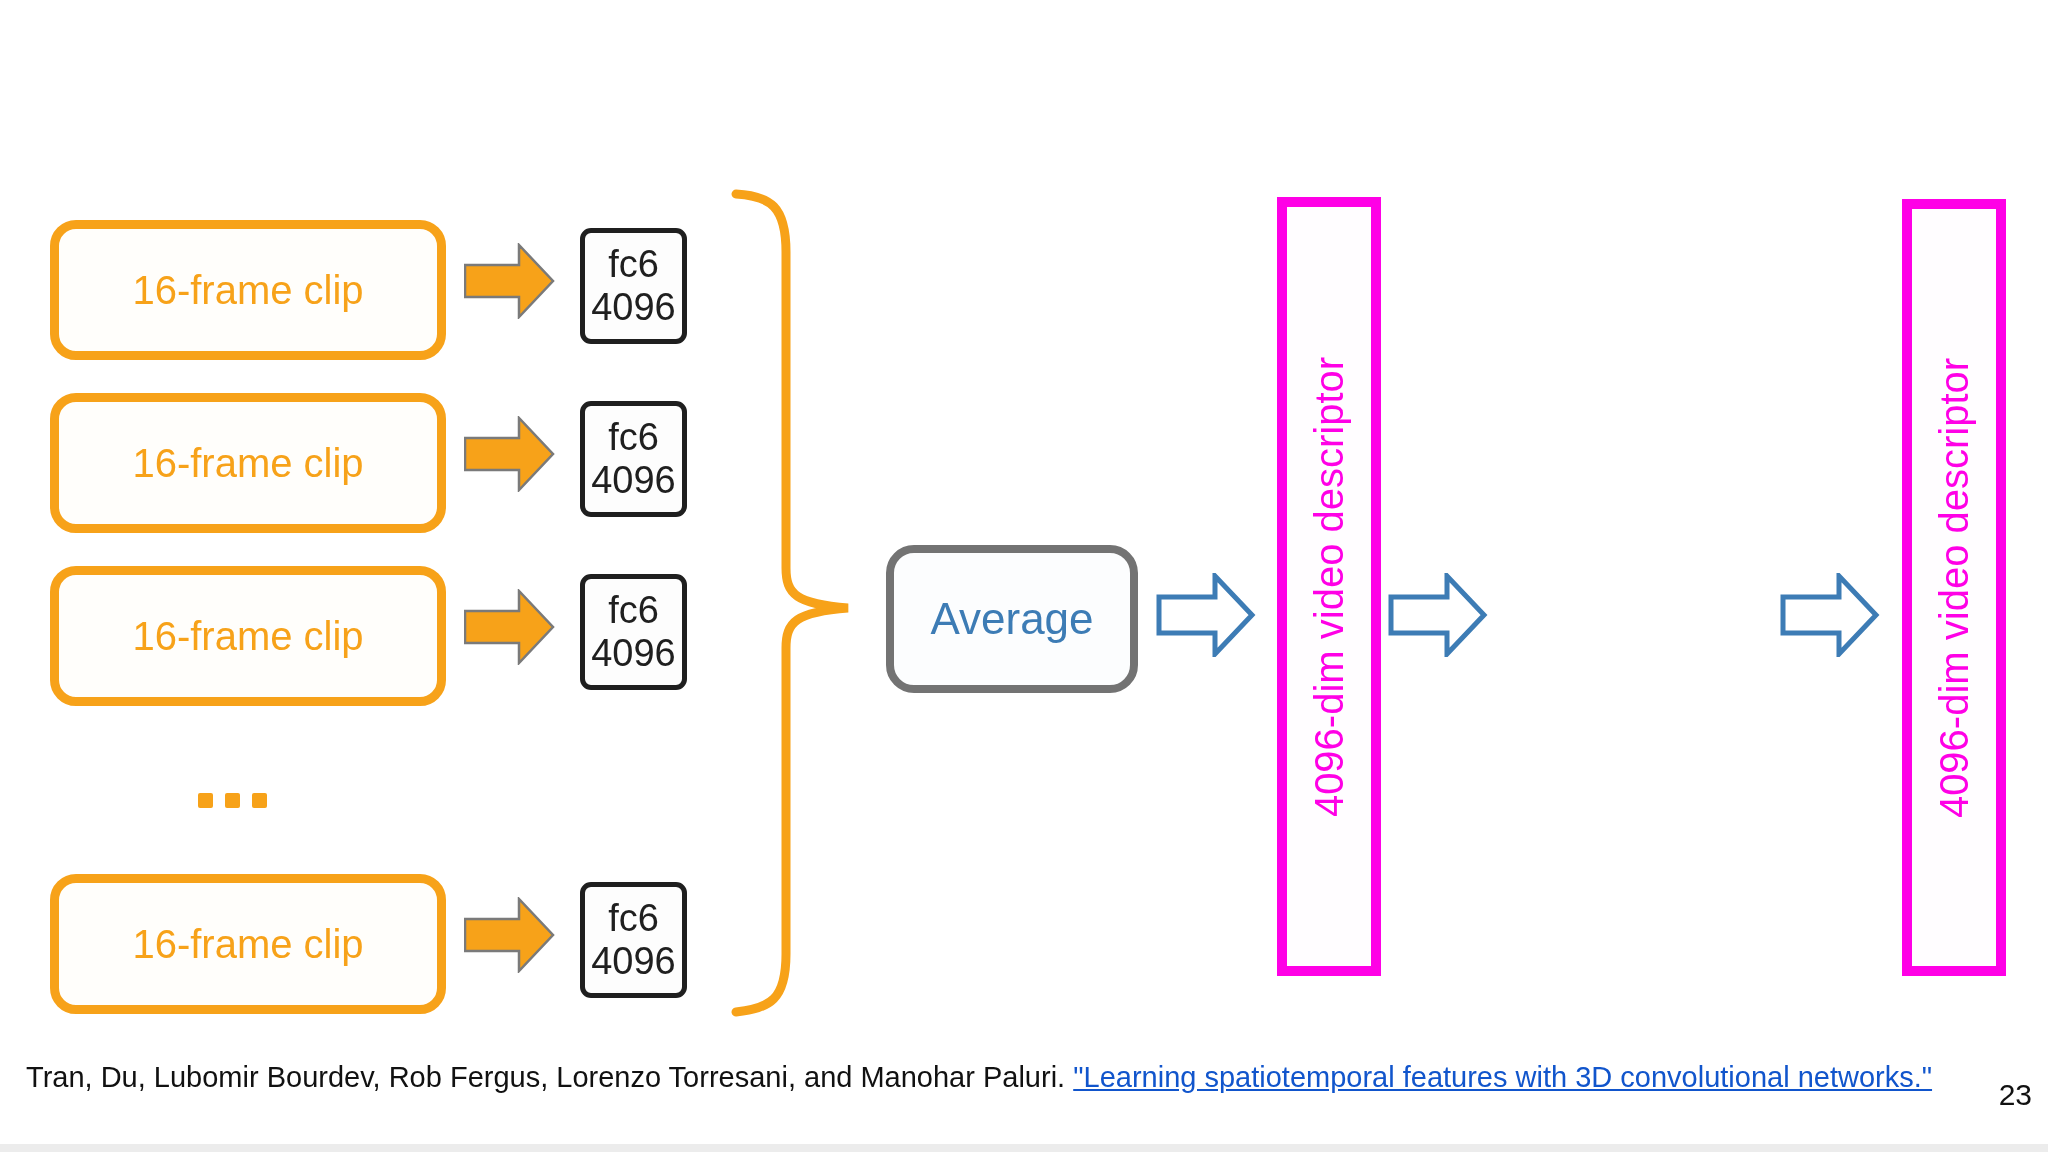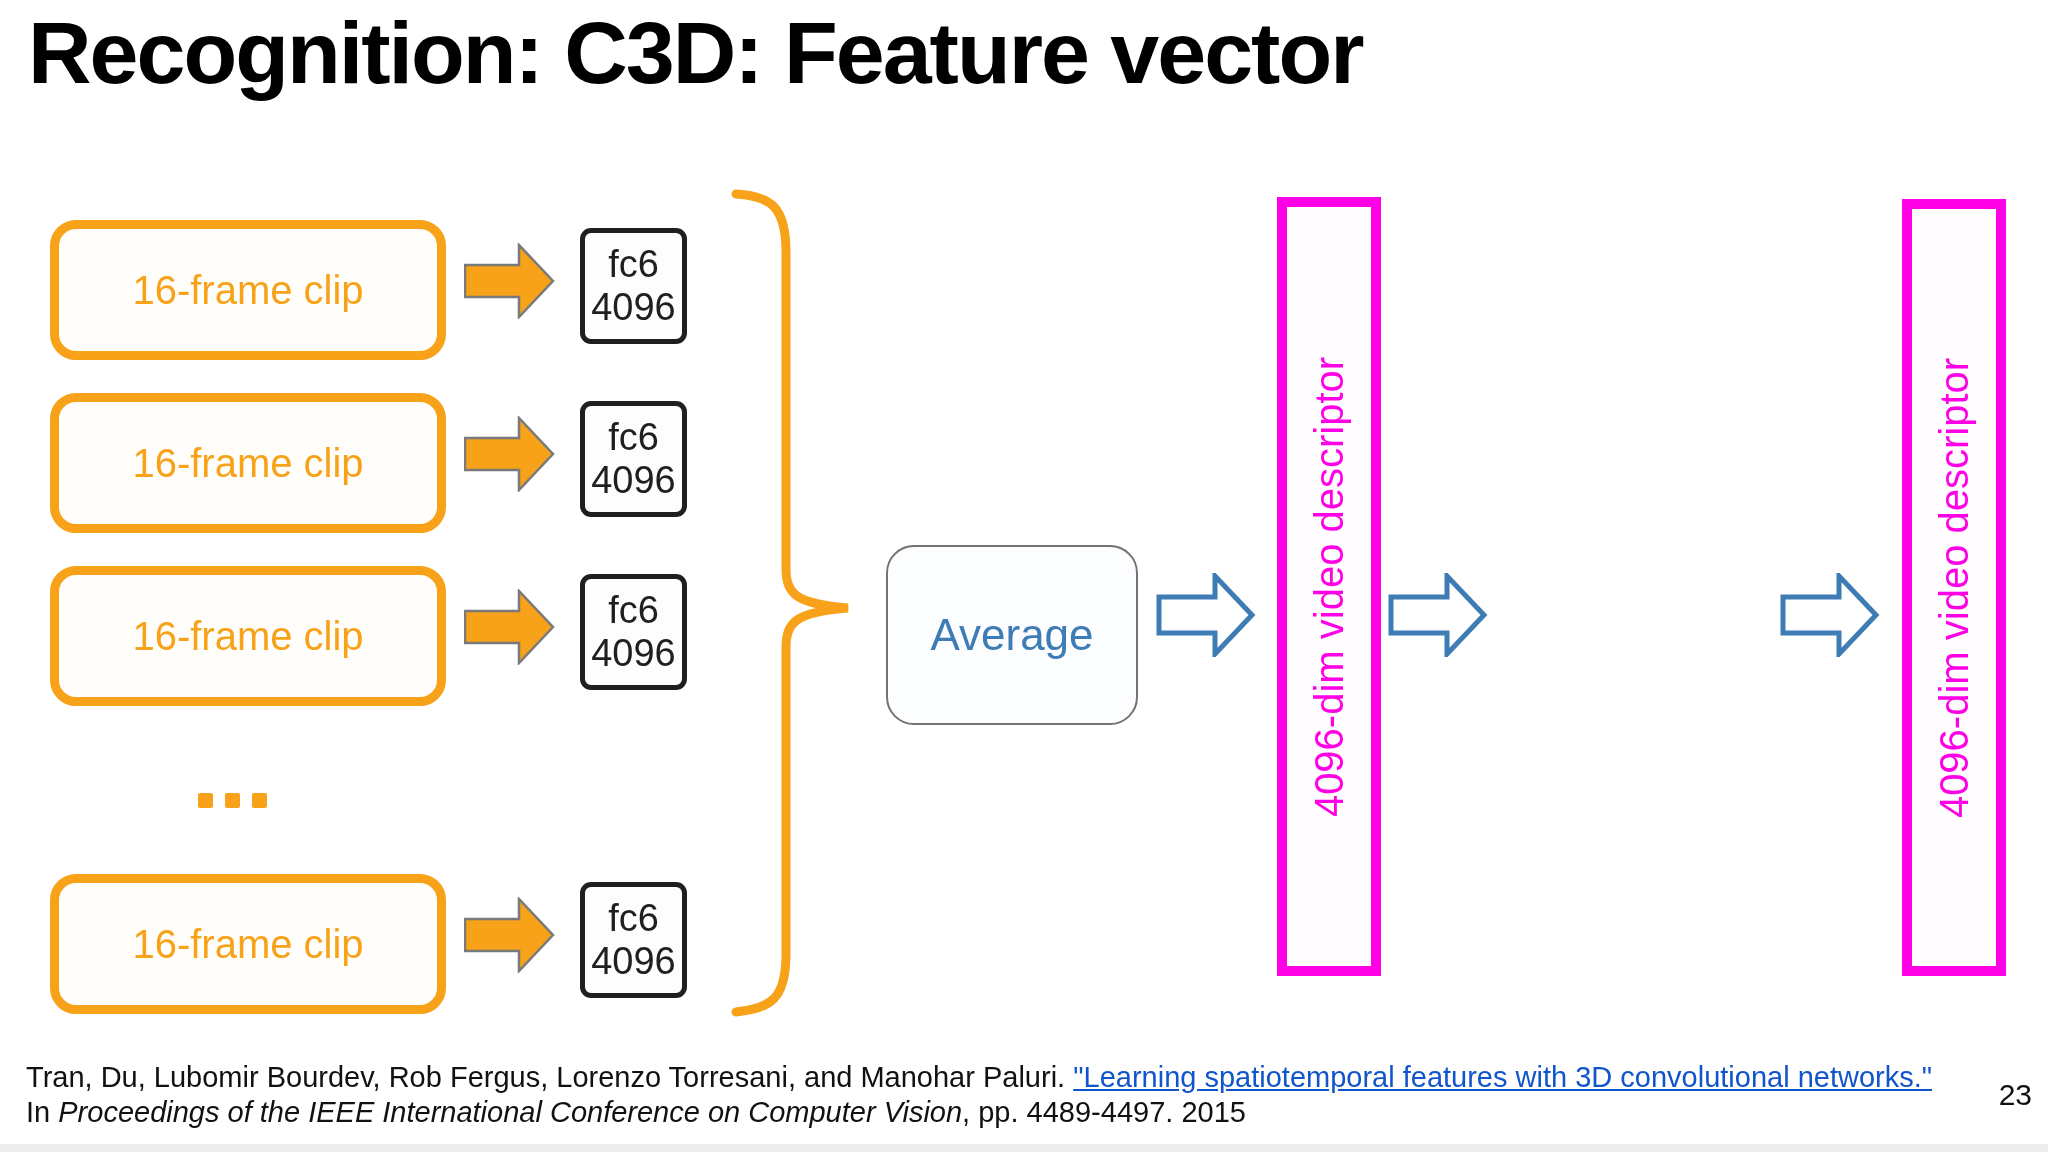--- a/index.html
+++ b/index.html
@@ -16,21 +16,21 @@
   .fc-box{position:absolute;left:580px;width:97px;height:106px;border:5px solid #1f1f1f;border-radius:11px;
           background:#fdfdfd;display:flex;flex-direction:column;align-items:center;justify-content:center;}
   .fc-box div{font-size:38px;line-height:1.12;color:#1f1f1f;}
 
   .dots{position:absolute;left:198px;top:793px;}
   .dots i{display:inline-block;width:15px;height:15px;background:#F7A219;margin-right:12px;border-radius:2px;}
 
   .brace{position:absolute;left:716px;top:186px;}
 
   
-  .pill{position:absolute;top:545px;height:180px;border:2px solid #737373;border-radius:28px;
+  .pill{position:absolute;top:545px;height:148px;border:8px solid #737373;border-radius:28px;
         background:#fcfdfe;display:flex;align-items:center;justify-content:center;box-sizing:border-box;}
   .pill span{font-size:44px;color:#3D7CB5;}
   .pill.avg{left:886px;width:252px;}
   .pill.l2{left:1512px;width:250px;}
   .barrow{position:absolute;top:573px;}
 
   
   .vbar{position:absolute;width:104px;border:10px solid #FF00E6;background:#fffdff;box-sizing:border-box;}
   .vbar.first{left:1277px;top:197px;height:779px;}
   .vbar.second{left:1902px;top:199px;height:777px;}
@@ -42,21 +42,20 @@
   .cite a{color:#1155CC;text-decoration:underline;cursor:pointer;}
   .cite em{font-style:italic;}
   .pagenum{position:absolute;right:16px;top:1078px;font-size:30px;color:#111;}
   .bottom-strip{position:absolute;left:0;bottom:0;width:100%;height:8px;background:#ececec;}
 </style>
 </head>
 <body>
 
 <div class="slide">
 
-  <h1 class="title">Recognition: C3D: Feature vector</h1>
 
   <div class="clip-box" style="top:220px">
     <span>16-frame clip</span>
   </div>
   <svg class="oarrow" style="top:243px" width="92" height="76" viewBox="0 0 92 76">
     <polygon points="1,22 55,22 55,2 89,38 55,74 55,54 1,54" fill="#F7A219" stroke="#7A7A7A" stroke-width="2.5"></polygon>
   </svg>
   <div class="fc-box" style="top:228px">
     <div>fc6</div>
     <div>4096</div>
@@ -121,20 +120,19 @@
   <svg class="barrow" style="left:1780px" width="100" height="84" viewBox="0 0 100 84">
     <polygon points="3,24 59,24 59,3 96,42 59,81 59,60 3,60" fill="#ffffff" stroke="#3D7CB5" stroke-width="5"></polygon>
   </svg>
 
   <div class="vbar second">
     <span class="vlabel">4096-dim video descriptor</span>
   </div>
 
   <div class="cite">
     <div><span>Tran, Du, Lubomir Bourdev, Rob Fergus, Lorenzo Torresani, and Manohar Paluri. </span><a>"Learning spatiotemporal features with 3D convolutional networks."</a></div>
-    <div><span>In </span><em>Proceedings of the IEEE International Conference on Computer Vision</em><span>, pp. 4489-4497. 2015</span></div>
   </div>
 
   <div class="pagenum">23</div>
 
   <div class="bottom-strip"></div>
 
 </div>
 
 </body></html>

